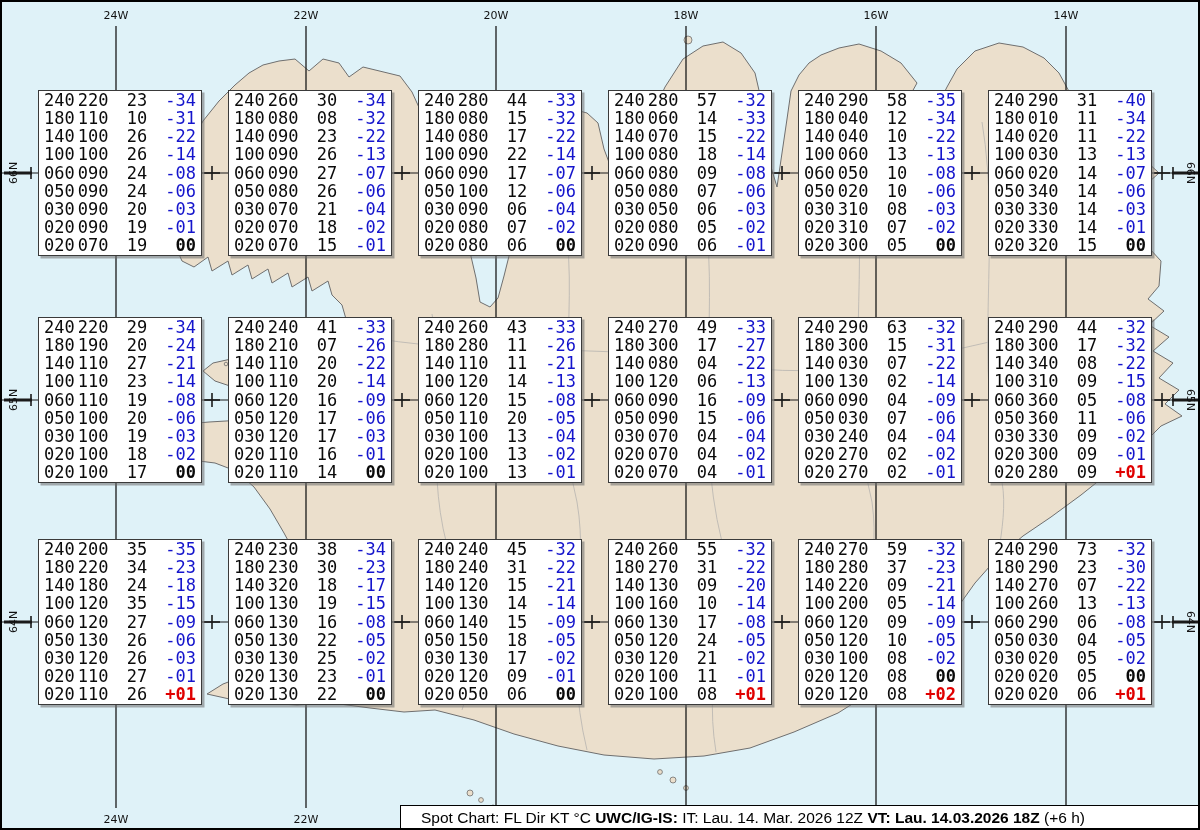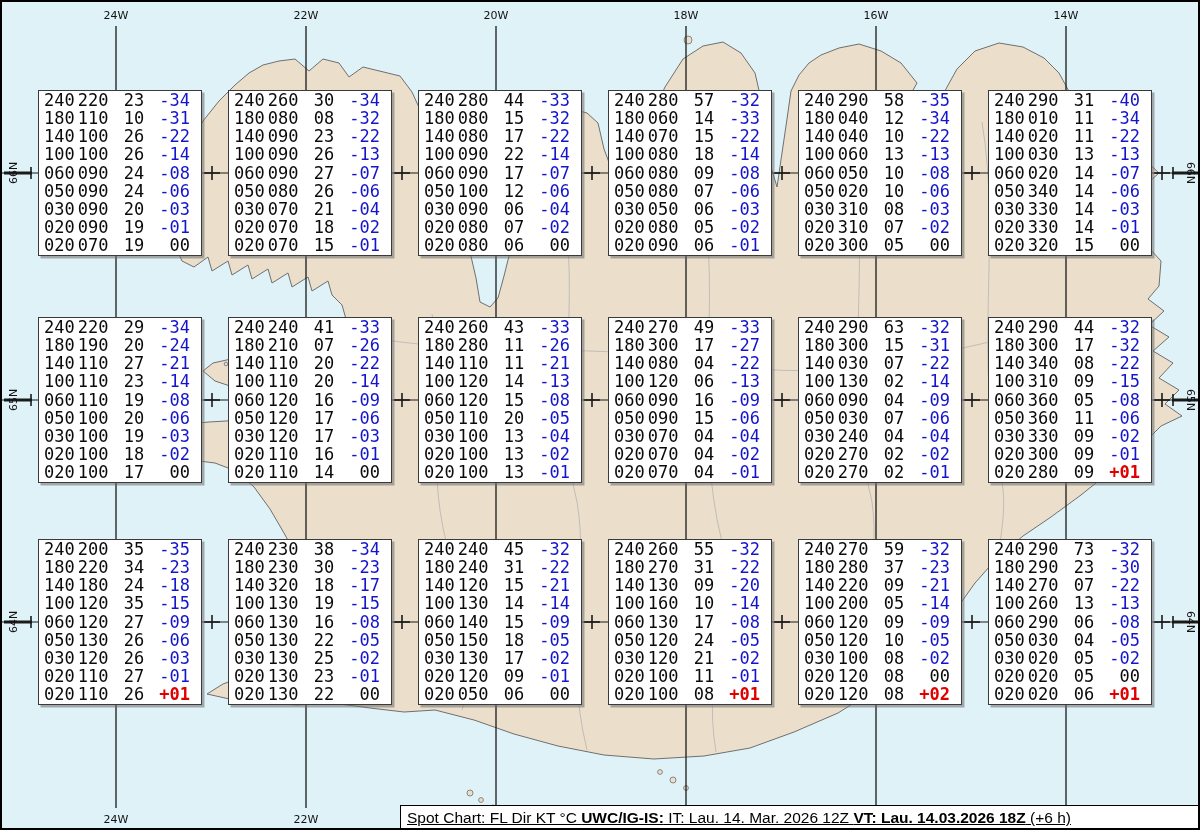--- a/index.html
+++ b/index.html
@@ -3,35 +3,35 @@
 <meta charset="utf-8">
 <style>
   html,body{margin:0;padding:0;background:#ffffff;}
   #stage{position:relative;width:1200px;height:830px;box-sizing:border-box;
          border:2px solid #000;overflow:hidden;background:#dff2f8;
          font-family:"DejaVu Sans", sans-serif;}
   #map-svg{position:absolute;left:0;top:0;z-index:0;}
   .spot-box{position:absolute;width:164px;height:166px;box-sizing:border-box;
             background:#ffffff;border:1.5px solid #3a3a3a;
             box-shadow:2.5px 2.5px 0 rgba(110,110,110,.55);
-            z-index:2;padding:1px 11px 0 5px;display:flex;flex-direction:column;
+            z-index:2;padding:1px 5px 0 5px;display:flex;flex-direction:column;
             justify-content:space-around;}
   .spot-row{display:flex;align-items:baseline;white-space:pre;
             font-family:"DejaVu Sans Mono", monospace;
             font-size:17px;line-height:17.9px;color:#0a0a0a;}
   .fl{width:3ch;} .gap-s{width:.3ch;} .dir{width:3ch;}
   .grow{flex:1 1 auto;}
   .kt{width:2ch;text-align:right;}
   .tmp{width:3ch;text-align:right;}
-  .t-neg{color:var(--neg-color);} .t-pos{color:var(--pos-color);font-weight:bold;} .t-zero{color:#0a0a0a;}
+  .t-neg{color:var(--neg-color);} .t-pos{color:var(--pos-color);font-weight:bold;} .t-zero{color:#0a0a0a;font-weight:bold;}
   #caption-bar{position:absolute;left:398px;top:803px;width:801px;height:26px;
                box-sizing:border-box;background:#ffffff;border:1px solid #000;
-               z-index:3;display:flex;align-items:center;padding:0 6px;
+               z-index:3;display:flex;align-items:center;padding:0 20px;
                font-family:"Liberation Sans", sans-serif;font-size:15.5px;color:#000;
-               white-space:pre;text-decoration:underline;}
+               white-space:pre;}
   #caption-bar b{font-weight:bold;}
   .svg-label{font-family:"DejaVu Sans", sans-serif;font-size:11px;fill:#111;}
 </style>
 </head>
 <body>
 
 <div id="stage" style="--neg-color: #1414cc; --pos-color: #e00000; background: #c2410c;">
   <svg id="map-svg" width="1200" height="830" viewBox="0 0 1200 830">
     <rect x="0" y="0" width="1200" height="830" fill="#dff2f8"></rect>
     <g>

